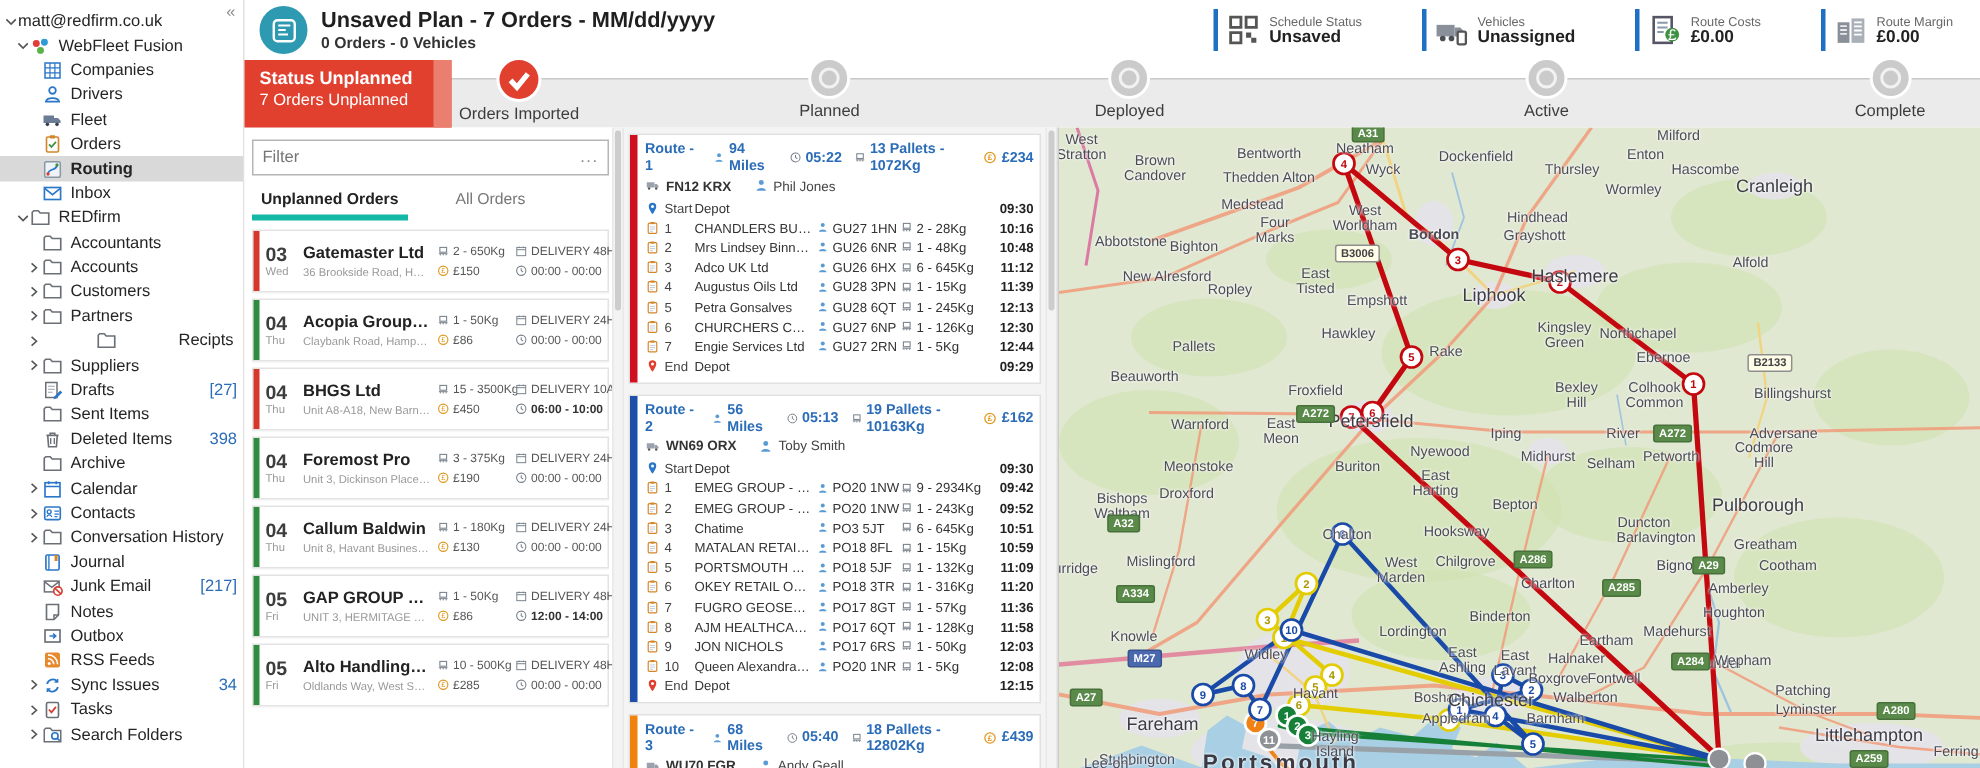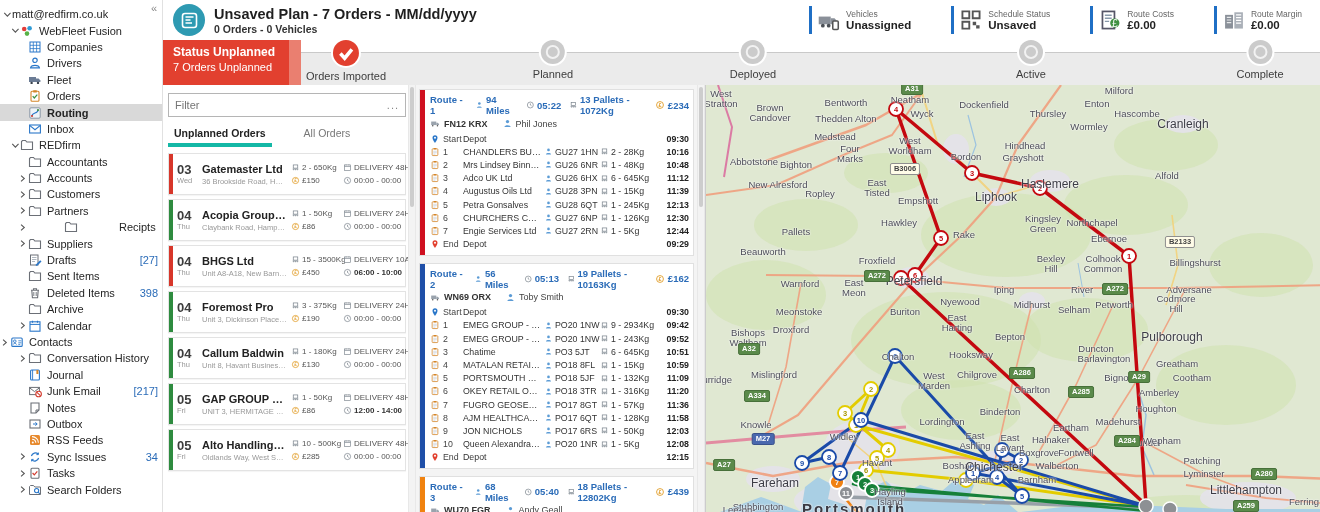--- a/index.html
+++ b/index.html
@@ -347,21 +347,21 @@
           </span>
           <span class="ic">
             <svg viewBox="0 0 14 14">
               <rect x="2" y="2.8" width="10" height="9.4" fill="#fff" stroke="#2a77c9" stroke-width="1.1"></rect>
               <path d="M2 5.4h10" stroke="#2a77c9" stroke-width="1"></path>
               <path d="M4.5 1.8v2M9.5 1.8v2" stroke="#2a77c9" stroke-width="1.1"></path>
             </svg>
           </span>
           <span class="lbl">Calendar</span>
         </div>
-        <div class="srow" style="">
+        <div class="srow" style="padding-left: 18px;">
           <span class="chev">
             <svg viewBox="0 0 10 10">
               <path d="M3.4 1.8l3.6 3.2-3.6 3.2" stroke="#555" fill="none" stroke-width="1.2"></path>
             </svg>
           </span>
           <span class="ic">
             <svg viewBox="0 0 14 14">
               <rect x="1.8" y="3" width="10.4" height="8.4" rx="1" fill="#fff" stroke="#2a77c9" stroke-width="1.1"></rect>
               <circle cx="4.8" cy="6.2" r="1.3" fill="none" stroke="#2a77c9" stroke-width=".9"></circle>
               <path d="M3.2 9.6c.3-1.8 3-1.8 3.3 0M8.3 5.8h3M8.3 7.8h3M8.3 9.4h2" stroke="#2a77c9" stroke-width=".8" fill="none"></path>
@@ -493,42 +493,42 @@
           </svg>
       </div>
       <div class="titles">
         <div class="t1">Unsaved Plan - 7 Orders - MM/dd/yyyy</div>
         <div class="t2">0 Orders - 0 Vehicles</div>
       </div>
       <div class="stats" id="stats">
           <div class="stat">
             <span class="ic">
               <svg viewBox="0 0 14 14">
+                <path d="M2 2h4v4H2zM8 2h4v4H8zM2 8h4v4H2z" fill="none" stroke="#555" stroke-width="1.1"></path>
+                <path d="M8 8h2v2H8zM10 10h2v2h-2z" fill="#555"></path>
+              </svg>
+            </span>
+            <div>
+              <div class="sl">Schedule Status</div>
+              <div class="sv">Unsaved</div>
+            </div>
+          </div>
+          <div class="stat">
+            <span class="ic">
+              <svg viewBox="0 0 14 14">
                 <path d="M1 5h7v4.5H1z" fill="#8a9099"></path>
                 <path d="M8 6h2.2l1.6 1.7v1.8H8z" fill="#8a9099"></path>
                 <circle cx="3.4" cy="10.3" r="1.1" fill="#4a4f55"></circle>
                 <circle cx="6.8" cy="10.3" r="1.1" fill="#4a4f55"></circle>
                 <rect x="9.2" y="7.6" width="3.2" height="5" rx=".6" fill="#fff" stroke="#555" stroke-width=".9"></rect>
               </svg>
             </span>
             <div>
               <div class="sl">Vehicles</div>
               <div class="sv">Unassigned</div>
-            </div>
-          </div>
-          <div class="stat">
-            <span class="ic">
-              <svg viewBox="0 0 14 14">
-                <path d="M2 2h4v4H2zM8 2h4v4H8zM2 8h4v4H2z" fill="none" stroke="#555" stroke-width="1.1"></path>
-                <path d="M8 8h2v2H8zM10 10h2v2h-2z" fill="#555"></path>
-              </svg>
-            </span>
-            <div>
-              <div class="sl">Schedule Status</div>
-              <div class="sv">Unsaved</div>
             </div>
           </div>
           <div class="stat">
             <span class="ic">
               <svg viewBox="0 0 14 14">
                 <rect x="2.6" y="2" width="7" height="10" fill="#fff" stroke="#556" stroke-width="1"></rect>
                 <path d="M4 4.2h4M4 6h4M4 7.8h2.5" stroke="#8899aa" stroke-width=".8"></path>
                 <circle cx="9.8" cy="8.8" r="2.7" fill="#3f9142"></circle>
                 <text x="9.8" y="11" font-size="6" text-anchor="middle" fill="#fff">£</text>
               </svg>
@@ -1788,21 +1788,21 @@
           <div class="mlabel" style="left: 413px; top: 6px;">Milford</div>
           <div class="mlabel" style="left: 391px; top: 19px;">Enton</div>
           <div class="mlabel" style="left: 431px; top: 29px;">Hascombe</div>
           <div class="mlabel" style="left: 383px; top: 42px;">Wormley</div>
           <div class="mlabel lg" style="left: 477px; top: 39px;">Cranleigh</div>
           <div class="mlabel" style="left: 129px; top: 52px;">Medstead</div>
           <div class="mlabel" style="left: 204px; top: 61px;">West
 Worldham</div>
           <div class="mlabel" style="left: 144px; top: 69px;">Four
 Marks</div>
-          <div class="mlabel" style="left: 260px; top: 72px;">Bordon</div>
+          <div class="mlabel" style="left: 250px; top: 72px; font-weight: bold;">Bordon</div>
           <div class="mlabel" style="left: 319px; top: 61px;">Hindhead</div>
           <div class="mlabel" style="left: 317px; top: 73px;">Grayshott</div>
           <div class="mlabel" style="left: 48px; top: 77px;">Abbotstone</div>
           <div class="mlabel" style="left: 90px; top: 80px;">Bighton</div>
           <div class="mlabel lg" style="left: 344px; top: 99px;">Haslemere</div>
           <div class="mlabel" style="left: 461px; top: 91px;">Alfold</div>
           <div class="mlabel" style="left: 171px; top: 103px;">East
 Tisted</div>
           <div class="mlabel" style="left: 72px; top: 100px;">New Alresford</div>
           <div class="mlabel" style="left: 114px; top: 109px;">Ropley</div>

